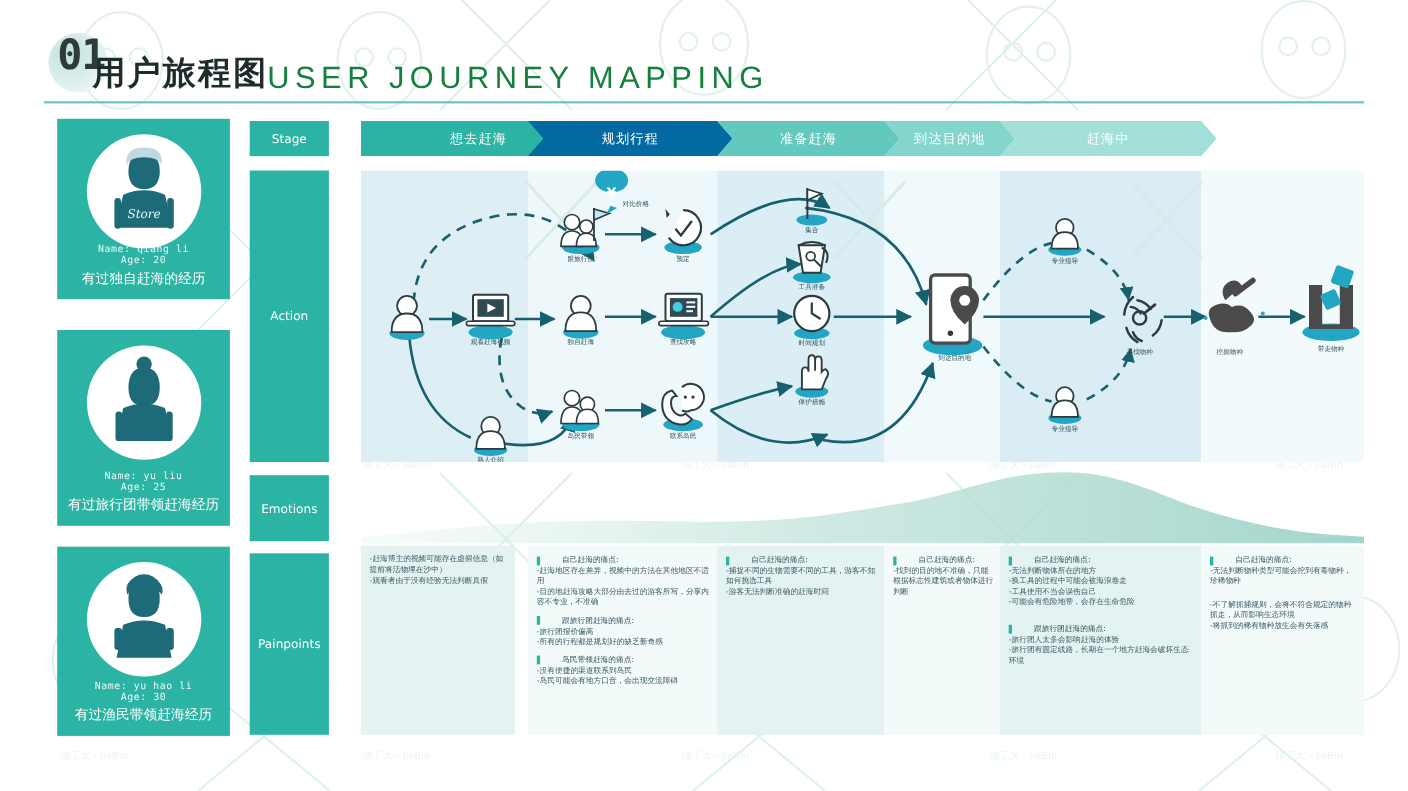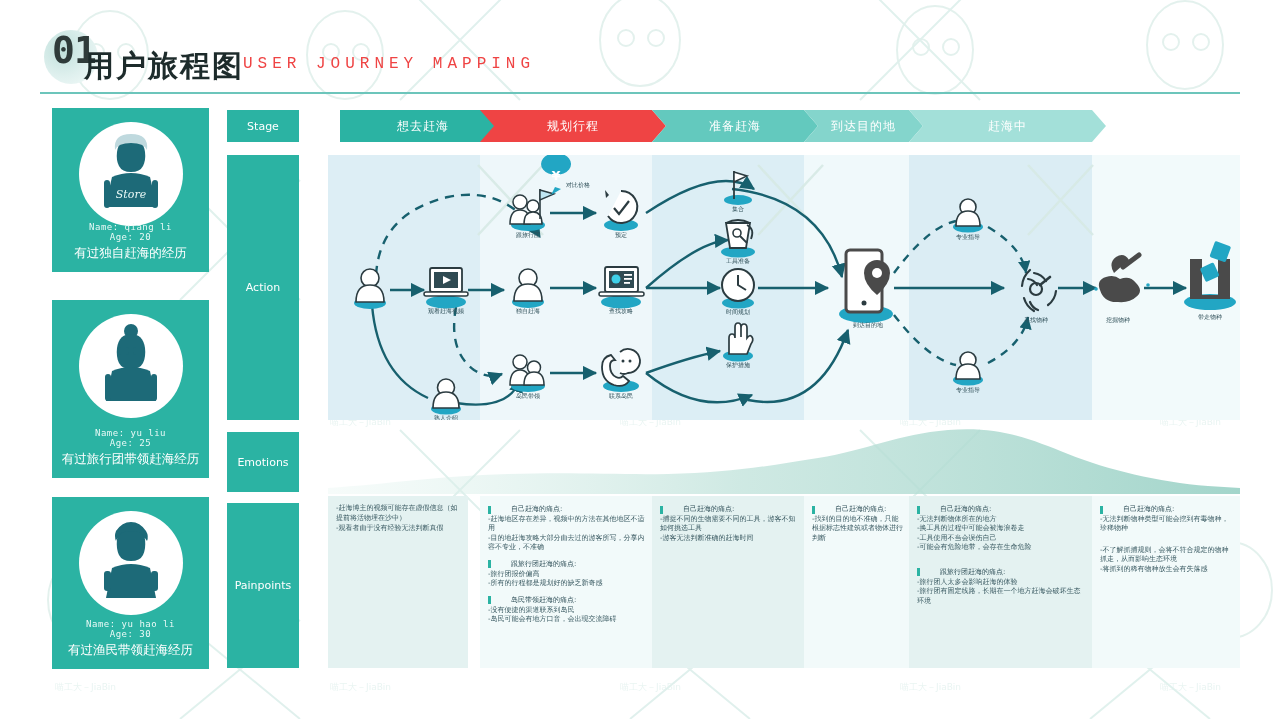--- a/index.html
+++ b/index.html
@@ -12,22 +12,22 @@
   
   .wm-layer{position:absolute;inset:0;pointer-events:none;z-index:0;}
   
   .header{position:absolute;left:0;top:0;width:1280px;height:95px;z-index:3;}
   .hdr-num{position:absolute;left:52px;top:28px;font-size:38px;font-weight:bold;color:#2f3b3a;
            font-family:"DejaVu Sans Mono",monospace;letter-spacing:-1px;z-index:4;}
   .hdr-num-blob{position:absolute;left:44px;top:30px;width:54px;height:54px;border-radius:50%;
            background:radial-gradient(circle at 35% 35%,#bfe0db 0%,#dff0ee 55%,#f4fbfa 100%);z-index:3;}
   .hdr-cn{position:absolute;left:84px;top:46px;font-size:30px;font-weight:bold;color:#1d2b2b;
           letter-spacing:2px;z-index:5;font-family:"DejaVu Sans",sans-serif;}
-  .hdr-en{position:absolute;left:243px;top:55px;font-size:16px;color:#ef4444;letter-spacing:5px;
-          font-family:Liberation Mono, monospace;z-index:5;}
+  .hdr-en{position:absolute;left:243px;top:55px;font-size:28px;color:#15803d;letter-spacing:5px;
+          font-family:Liberation Sans, sans-serif;z-index:5;}
   .hdr-rule{position:absolute;left:40px;top:92px;width:1200px;height:2px;background:#6cc5bb;z-index:4;}
 
   
   .persona{position:absolute;left:52px;width:157px;background:#2bb3a3;z-index:3;}
   .persona .avatar{position:absolute;left:50%;transform:translateX(-50%);top:14px;
       width:104px;height:104px;border-radius:50%;background:#fff;overflow:hidden;}
   .persona .avatar svg{display:block;}
   .persona .p-name,.persona .p-age{color:#eafaf7;font-size:9px;text-align:center;
       font-family:"DejaVu Sans Mono",monospace;letter-spacing:.5px;}
   .persona .p-desc{color:#ffffff;font-size:12.5px;text-align:center;margin-top:3px;
@@ -210,24 +210,24 @@
     <span>Action</span>
   </div>
 <div class="rowlab" style="top:432px;height:60px;">
     <span>Emotions</span>
   </div>
 <div class="rowlab" style="top:503px;height:165px;">
     <span>Painpoints</span>
   </div>
 
 <div class="stages">
-  <div class="chev first" id="chev-0" style="left: 12px; width: 166px; background: rgb(43, 179, 163);">
+  <div class="chev first" id="chev-0" style="left: 0px; width: 166px; background: rgb(43, 179, 163); padding-left: 24px;">
       <span>想去赶海</span>
     </div>
-  <div class="chev notfirst" id="chev-1" style="left: 152px; width: 186px; background: #ef4444;">
+  <div class="chev notfirst" id="chev-1" style="left: 152px; width: 186px; background: #0369a1;">
       <span>规划行程</span>
     </div>
   <div class="chev notfirst" id="chev-2" style="left: 324px; width: 166px; background: rgb(99, 201, 190);">
       <span>准备赶海</span>
     </div>
   <div class="chev notfirst" id="chev-3" style="left: 476px; width: 119px; background: rgb(132, 213, 204);">
       <span>到达目的地</span>
     </div>
   <div class="chev notfirst" id="chev-4" style="left: 581px; width: 197px; background: rgb(163, 224, 217);">
       <span>赶海中</span>

